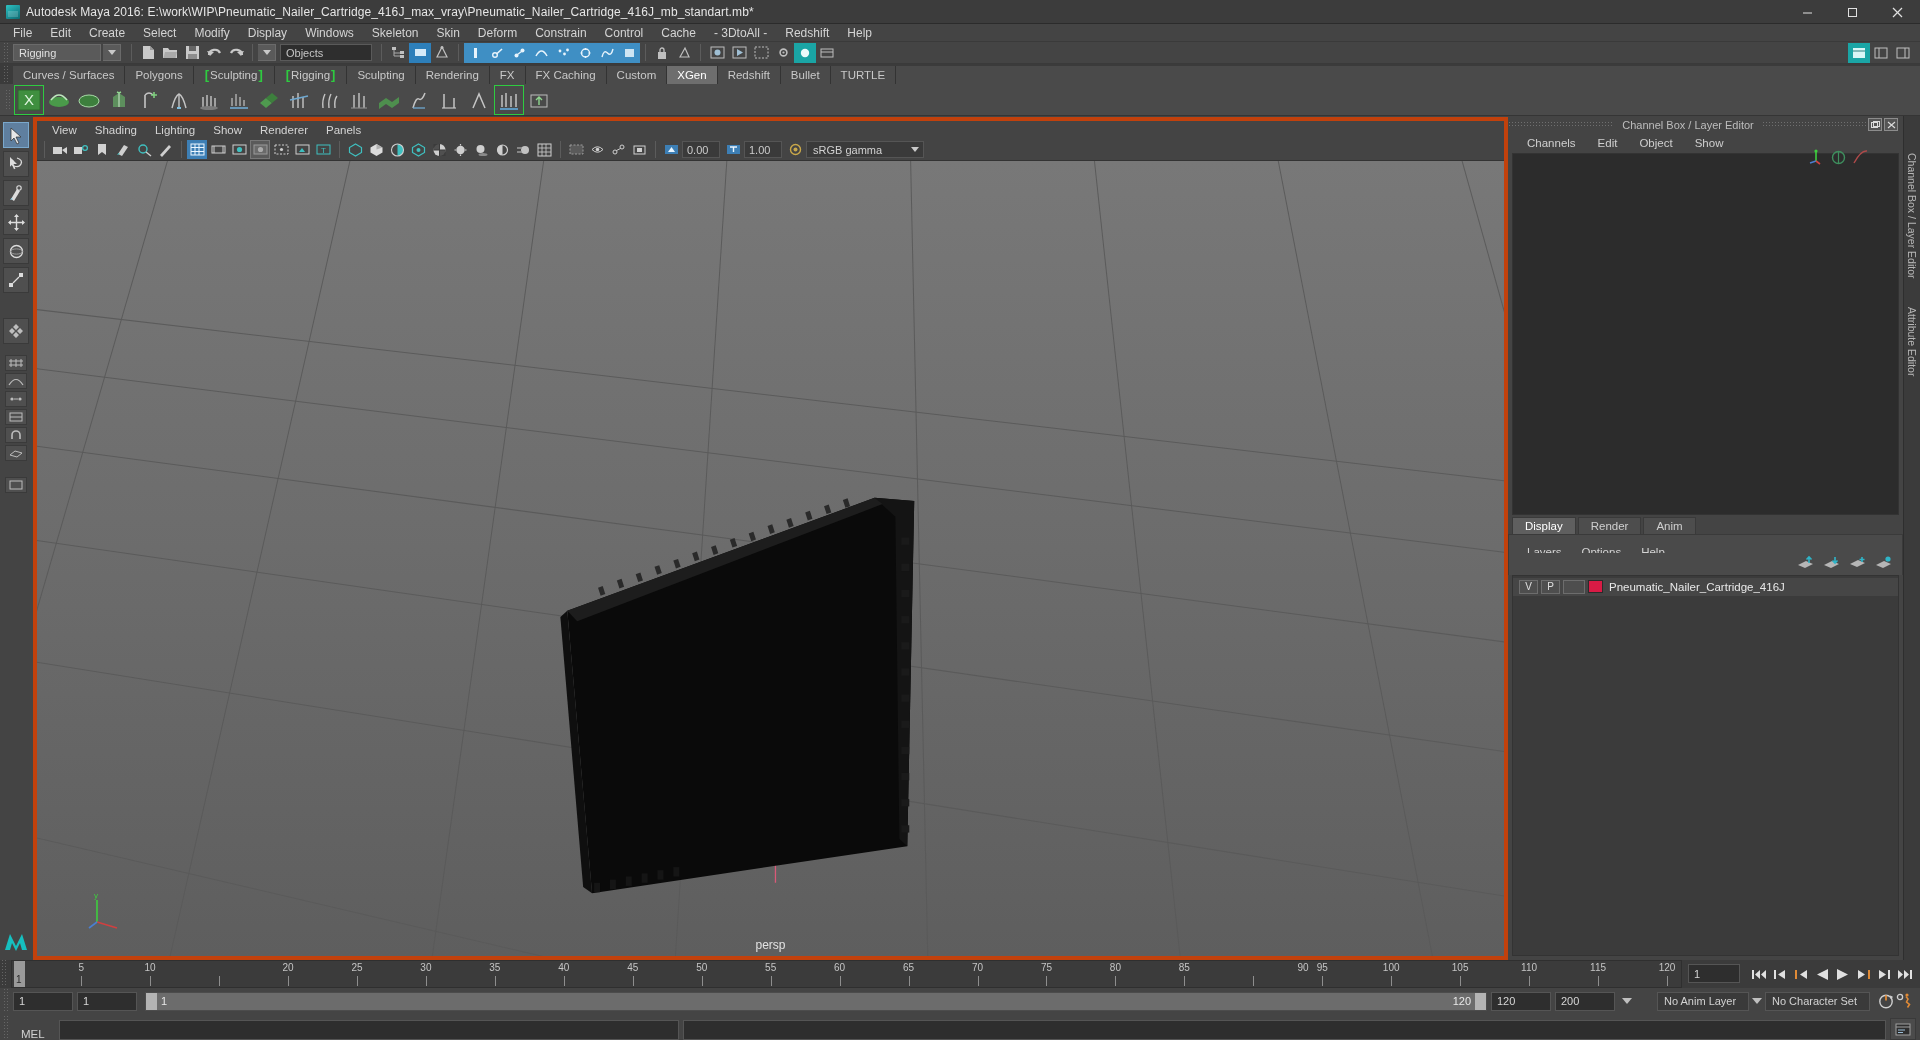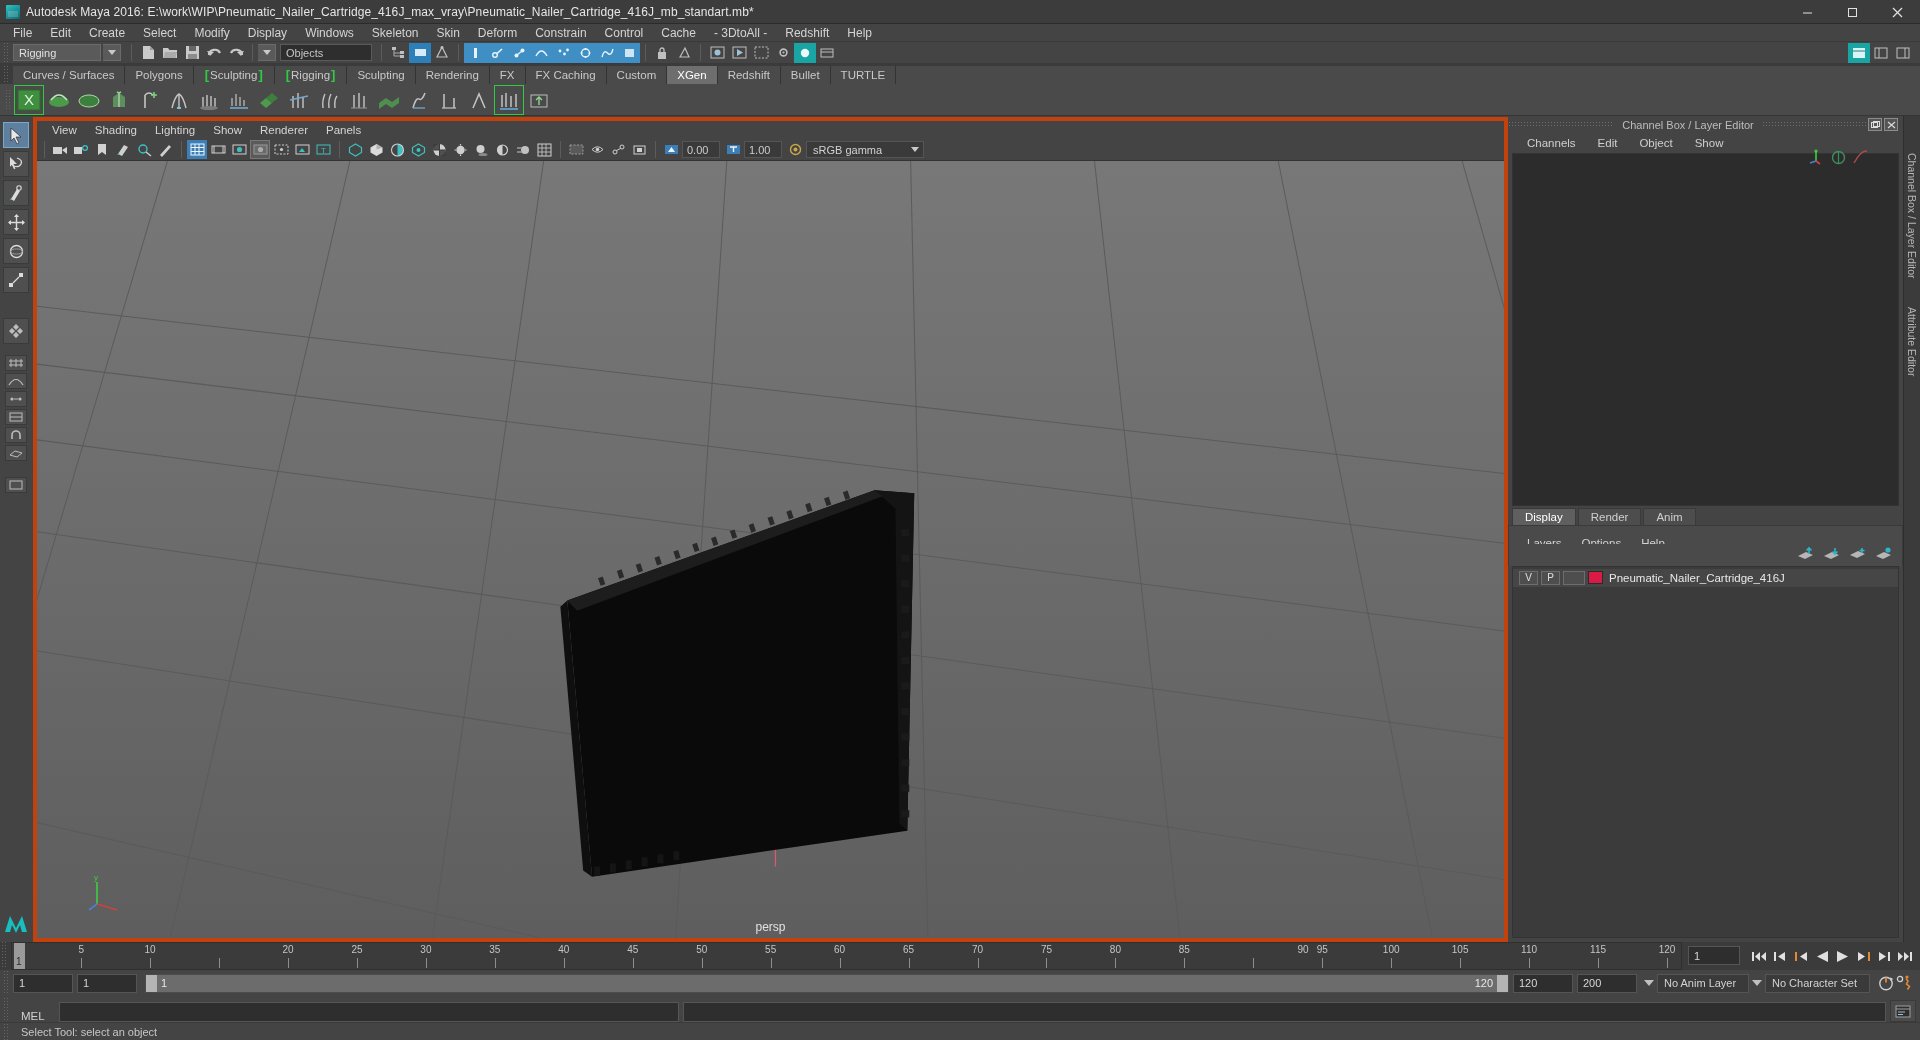--- a/index.html
+++ b/index.html
@@ -167,21 +167,21 @@
   .rfield { width:60px;height:19px;background:#2e2e2e;border:1px solid #555;color:#d6d6d6;font-size:11px;
     display:flex;align-items:center;padding-left:5px;margin-right:4px;}
   .rslider { flex:1 1 auto; height:19px; background:#6c6c6c; border:1px solid #4c4c4c; display:flex;
     align-items:center; position:relative; margin:0 4px; }
   .rhandle { width:11px;height:17px;background:#b4b4b4;}
   .rslider .lo { font-size:11px;color:#e8e8e8;margin-left:4px; }
   .rslider .hi { font-size:11px;color:#e8e8e8;margin-left:auto;margin-right:4px; }
   .drop-arrow { width:16px;height:19px;display:flex;align-items:center;justify-content:center;}
   .tri-d2 { width:0;height:0;border-left:5px solid transparent;border-right:5px solid transparent;border-top:6px solid #c0c0c0; }
   .anim-layer { width:92px;height:19px;background:#3a3a3a;border:1px solid #555;color:#d2d2d2;font-size:11px;
-    display:flex;align-items:center;padding-left:6px; }
+    display:flex;align-items:center;padding-left:6px;margin-left:22px; }
   .char-set { width:105px;height:19px;background:#3a3a3a;border:1px solid #555;color:#d2d2d2;font-size:11px;
     display:flex;align-items:center;padding-left:6px;}
 
   
   .cmdrow { height:26px; background:#444; display:flex; align-items:flex-end; flex:0 0 26px; padding-left:2px;}
   .mel-lab { width:46px; font-size:11.5px; color:#d0d0d0; padding-left:8px; }
   .cmd-in { flex:0 0 620px; height:20px; background:#2e2e2e; border:1px solid #555; margin-right:4px; }
   .cmd-out { flex:1 1 auto; height:20px; background:#2e2e2e; border:1px solid #555; margin-right:4px;}
   .cmd-btn { width:26px;height:22px;background:#4b4b4b;border:1px solid #3a3a3a;display:flex;
     align-items:center;justify-content:center;margin-right:4px;}
@@ -1205,18 +1205,14 @@
     <div class="cmd-out"></div>
     <div class="cmd-btn">
       <svg width="16" height="15" viewBox="0 0 16 15">
           <rect x="1" y="2" width="14" height="11" fill="#2e2e2e" stroke="#a0a0a0"></rect>
           <path d="M1 5h14" stroke="#a0a0a0"></path>
           <path d="M3 8h7M3 10.5h5" stroke="#9dbfd8" stroke-width="1.1"></path>
         </svg>
     </div>
   </div>
 
-  <div class="helpline">
-    <div class="gripper" style="height:16px;"></div>
-    <div class="help-text">Select Tool: select an object</div>
-  </div>
 
 </div>
 
 </body></html>

